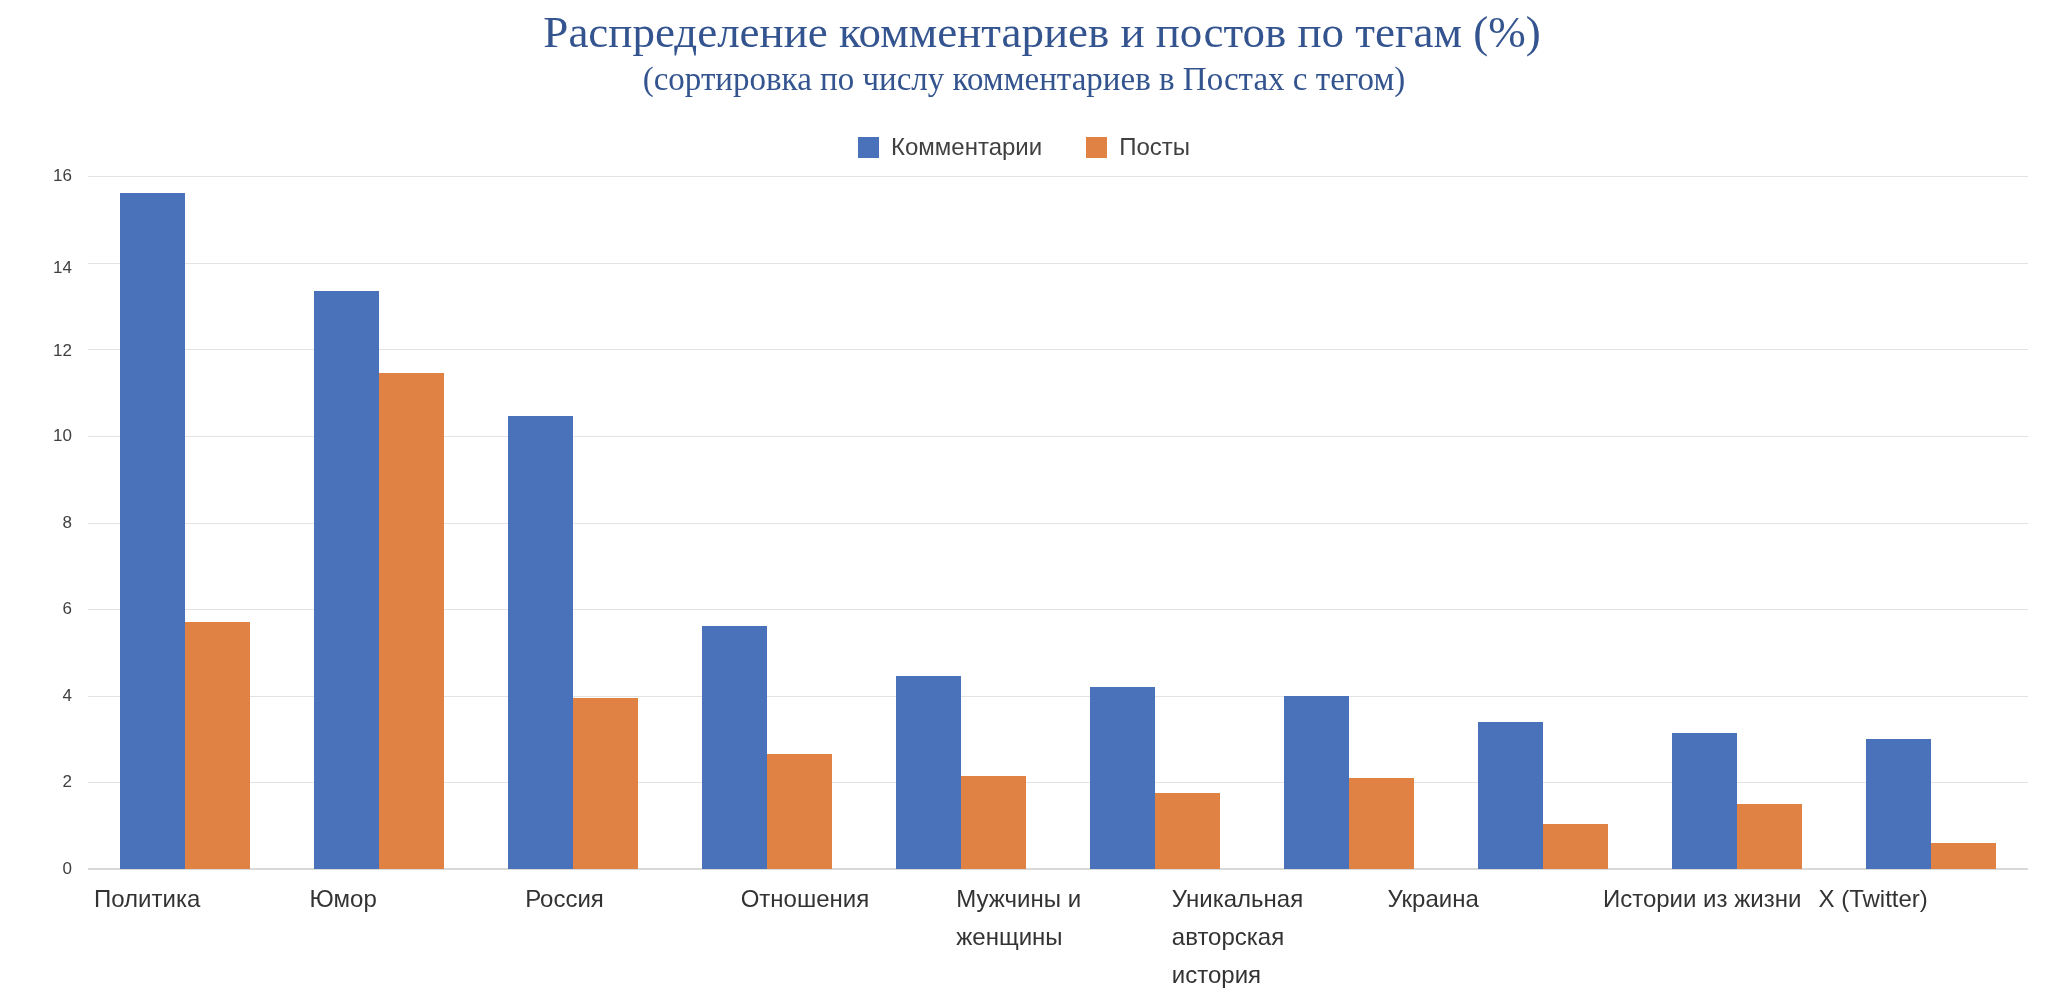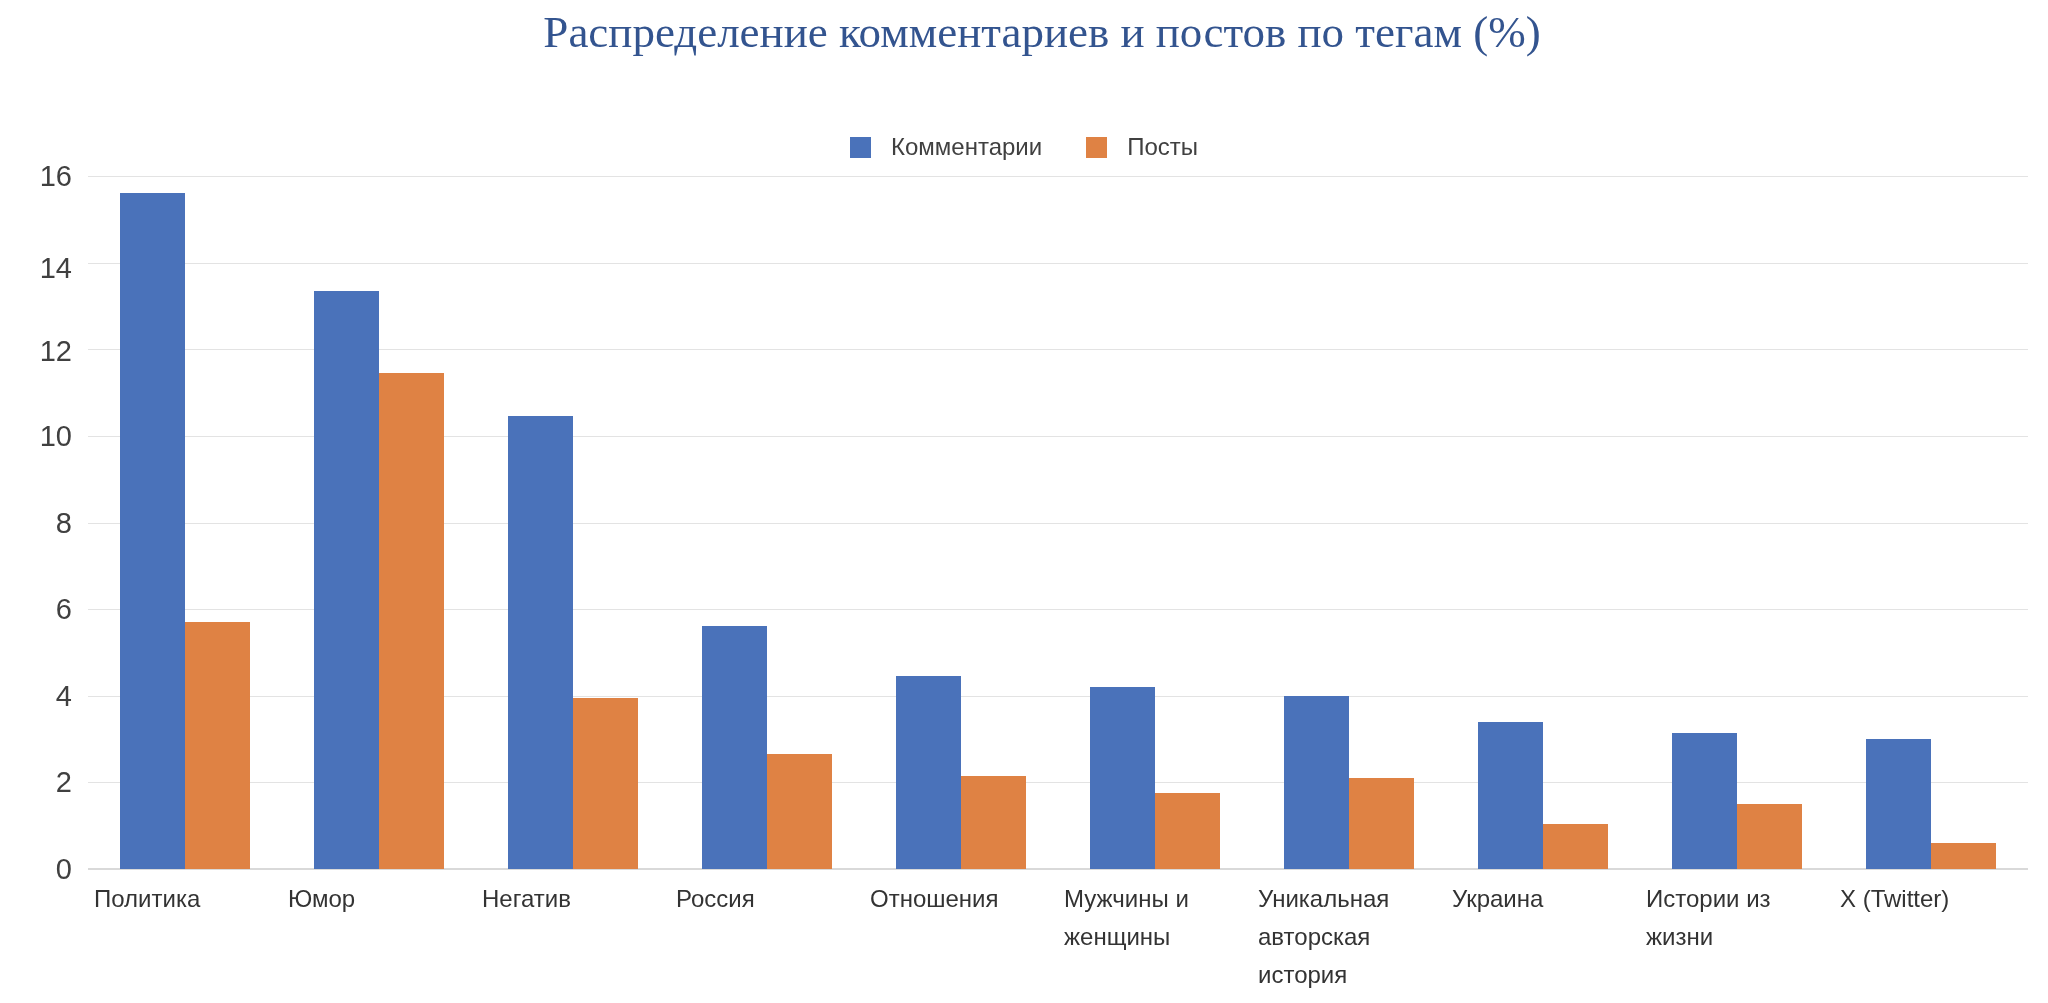--- a/index.html
+++ b/index.html
@@ -52,21 +52,21 @@
     left: 0;
     width: 2048px;
     display: flex;
     justify-content: center;
     align-items: center;
     gap: 44px;
   }
   .legend-item {
     display: flex;
     align-items: center;
-    gap: 20px;
+    gap: 12px;
   }
   .legend-swatch {
     width: 21px;
     height: 21px;
     display: block;
   }
   .legend-label {
     font-size: 24px;
     color: #404040;
     font-family: "Liberation Sans", sans-serif;
@@ -101,21 +101,21 @@
     position: absolute;
     left: 0;
     top: 176px;
     width: 72px;
     height: 693px;
   }
   .y-tick {
     position: absolute;
     right: 0;
     transform: translateY(-50%);
-    font-size: 29px;
+    font-size: 17px;
     color: #404040;
     text-align: right;
     width: 72px;
     font-family: "Liberation Sans", sans-serif;
   }
 
   
   .bars-layer {
     position: absolute;
     left: 88px;
@@ -159,20 +159,21 @@
     box-sizing: border-box;
   }
 </style>
 </head>
 <body>
 
 <div id="chart-root">
 
   <div class="title-block">
     <div class="chart-title">Распределение комментариев и постов по тегам (%)</div>
+    <div class="chart-subtitle">(сортировка по числу комментариев в Постах с тегом)</div>
   </div>
 
   <div class="legend">
     <div class="legend-item">
       <span class="legend-swatch" style="background: rgb(74, 114, 186);"></span>
       <span class="legend-label">Комментарии</span>
     </div>
     <div class="legend-item">
       <span class="legend-swatch" style="background: rgb(223, 130, 68);"></span>
       <span class="legend-label">Посты</span>
@@ -242,21 +243,20 @@
       </div>
       <div class="bar-group">
         <div class="bar comments" title="Комментарии: 3" style="height: 129.938px; background: rgb(74, 114, 186);"></div>
         <div class="bar posts" title="Посты: 0.6" style="height: 25.9875px; background: rgb(223, 130, 68);"></div>
       </div>
     </div>
 
   <div class="x-labels">
       <div class="x-label">Политика</div>
       <div class="x-label">Юмор</div>
-      <div class="x-label">Негатив</div>
       <div class="x-label">Россия</div>
       <div class="x-label">Отношения</div>
       <div class="x-label">Мужчины и женщины</div>
       <div class="x-label">Уникальная авторская история</div>
       <div class="x-label">Украина</div>
       <div class="x-label">Истории из жизни</div>
       <div class="x-label">X (Twitter)</div>
     </div>
 
 </div>

